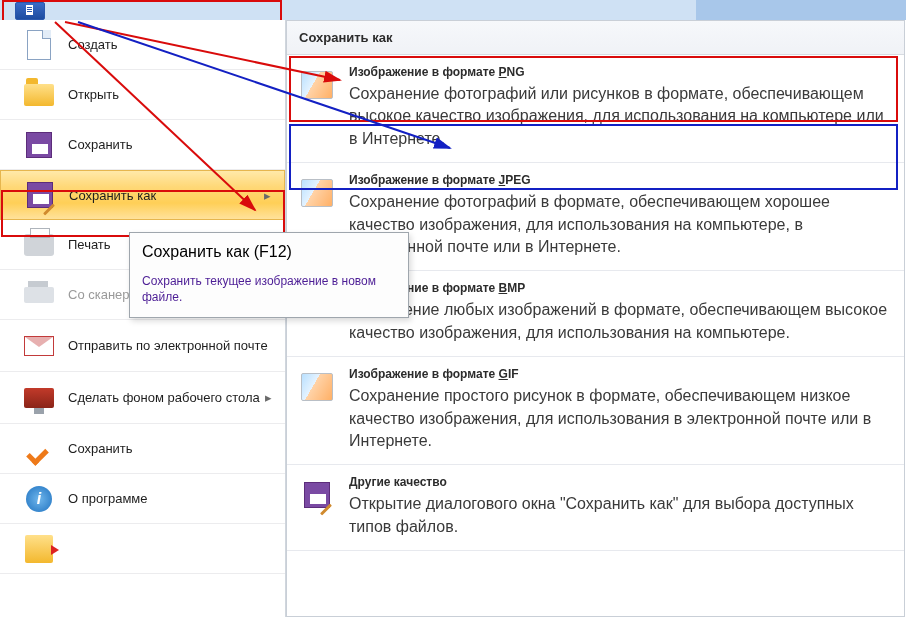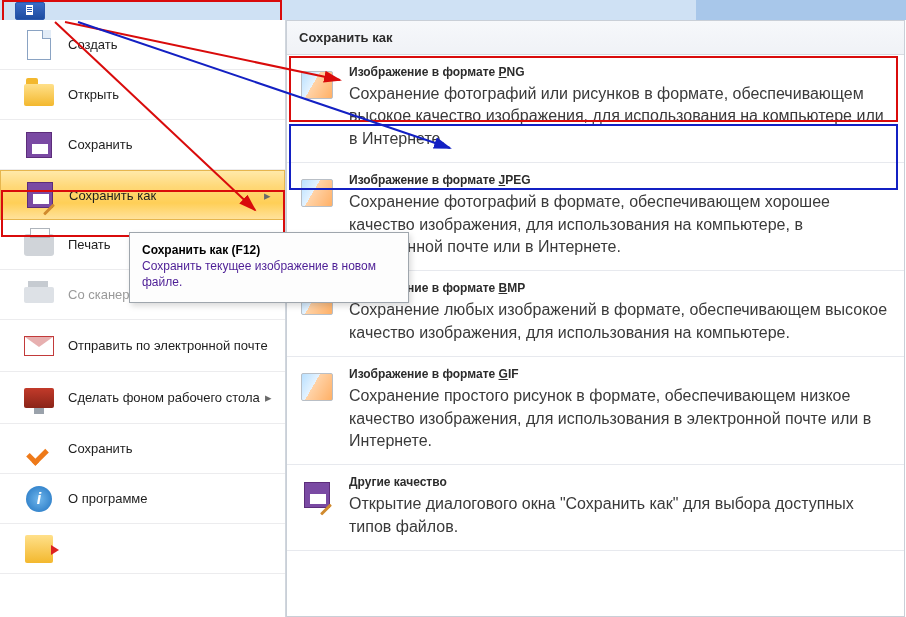--- a/index.html
+++ b/index.html
@@ -22,21 +22,21 @@
   .menu-item .mi-label { flex: 1; }
   .menu-item.selected { background: linear-gradient(#ffe9a9,#ffd877,#ffcf57,#ffe29b); border: 1px solid #e6b64e; }
   .menu-item.disabled .mi-label { color: #9a9a9a; }
   .chev { width: 10px; color: #6a6a6a; margin-right: 10px; }
 
   
   .hl-red-saveas { position: absolute; left: 1px; top: 190px; width: 284px; height: 47px; border: 2px solid #d90b0b; pointer-events:none; }
 
   
   .tooltip { position: absolute; left: 129px; top: 232px; width: 280px; background: #fdfdfd; border: 1px solid #9fa6ad; padding: 10px 12px 12px; box-shadow: 2px 3px 6px rgba(0,0,0,.15); z-index: 5; }
-  .tooltip .tt-title { font-weight: bold; font-size: 12px; margin-bottom: 1px; }
+  .tooltip .tt-title { font-weight: normal; font-size: 16px; margin-bottom: 12px; }
   .tooltip .tt-body { font-size: 12px; color: #4c1d95; line-height: 1.35; }
 
   
   .submenu { position: absolute; left: 286px; top: 20px; width: 619px; height: 597px; background: #fff; border: 1px solid #c9cfd7; }
   .submenu-header { height: 34px; line-height: 34px; padding-left: 12px; font-size: 13px; font-weight: bold; color: #2c2c2c; border-bottom: 1px solid #d7dbe1; background: linear-gradient(#f6f8fb,#f0f2f6); }
 
   .opt { display:flex; padding: 10px 12px 12px; border-bottom: 1px solid #e7e9ee; cursor: pointer; position: relative; }
   .opt .opt-icon { width: 36px; height: 36px; flex: 0 0 36px; margin-right: 14px; margin-top: 2px; display:flex; align-items:center; justify-content:center; }
   .opt .opt-text { flex: 1; }
   .opt .opt-title { font-size: 12px; font-weight: bold; color: #2c2c2c; margin-bottom: 4px; }

